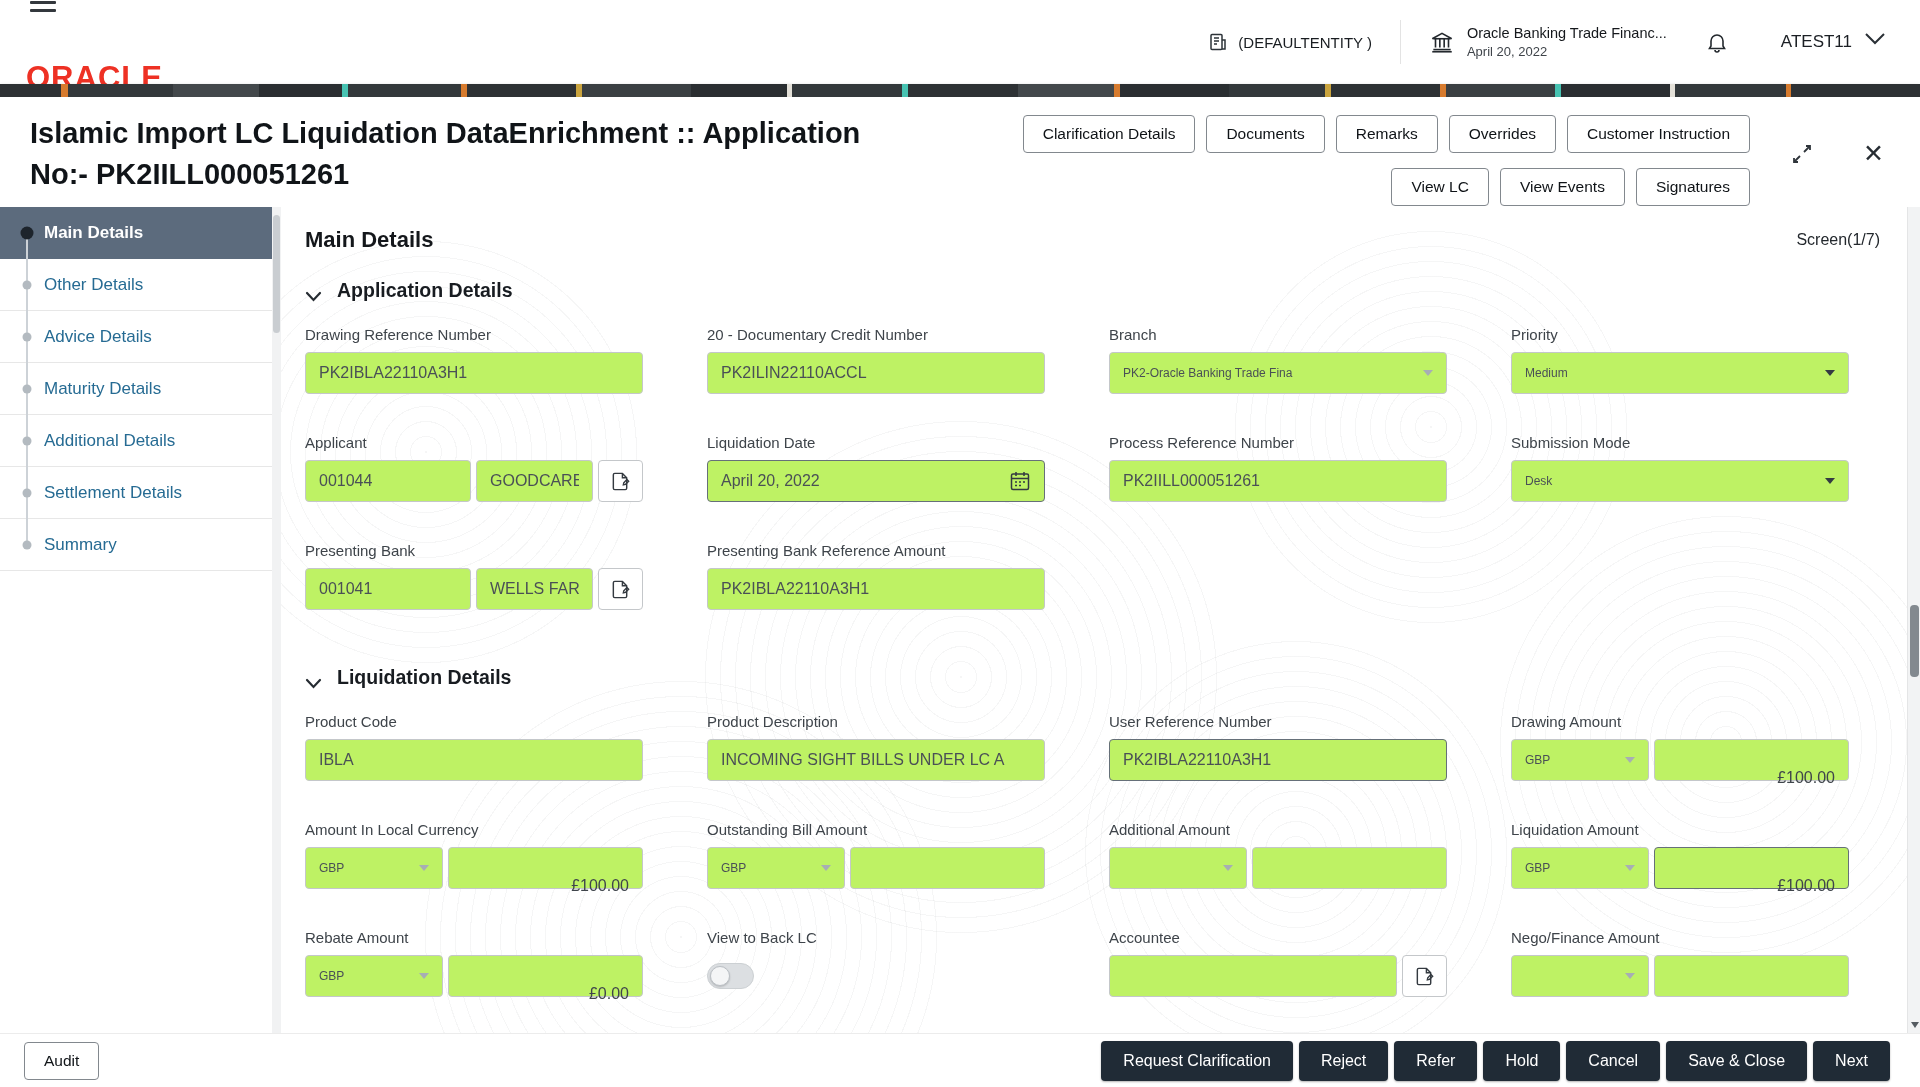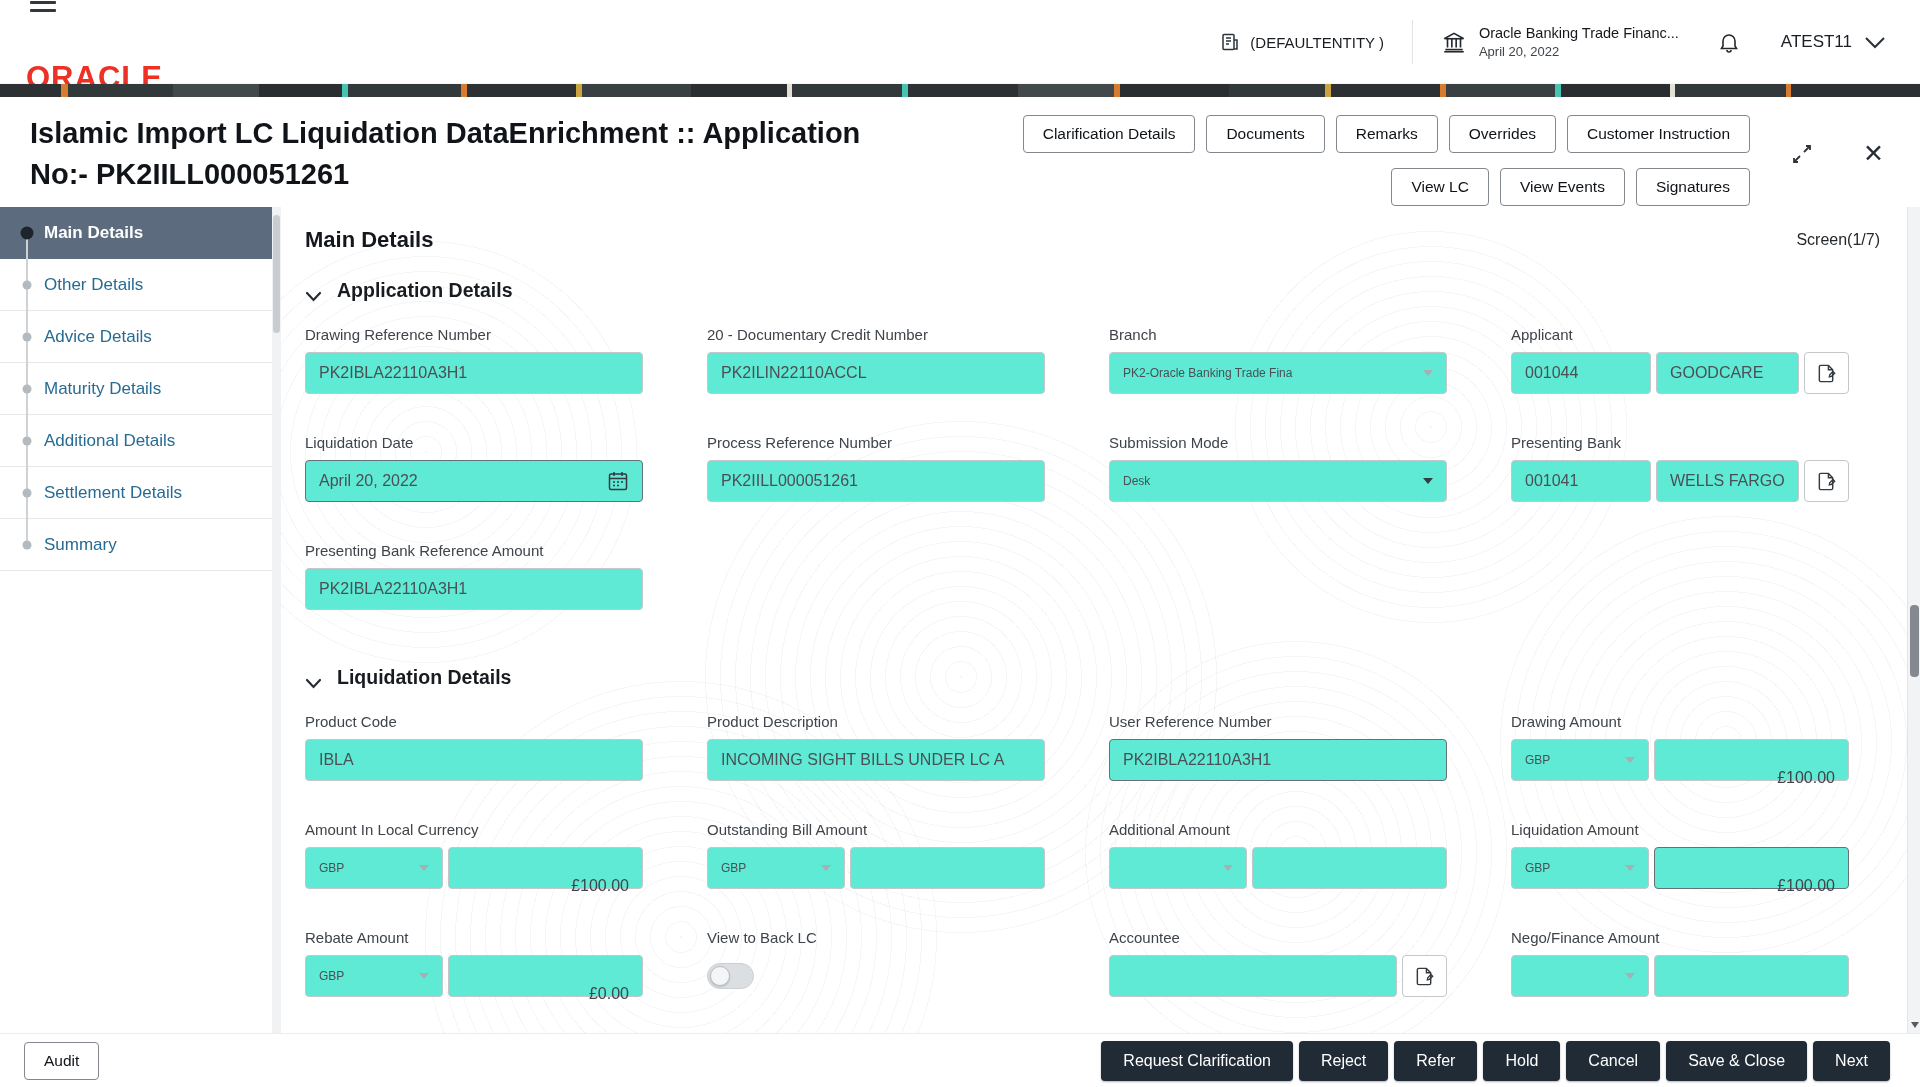--- a/index.html
+++ b/index.html
@@ -17,21 +17,21 @@
   .hamburger { display: flex; flex-direction: column; gap: 5px; background: none; border: none; padding: 4px; cursor: pointer; }
   .hamburger .bar { width: 26px; height: 3px; background: #33383d; border-radius: 1px; }
   .logo { font-size: 31px; font-weight: bold; letter-spacing: 1px; color: #ee3124; }
   .tb-right { display: flex; align-items: center; gap: 28px; }
   .entity { display: flex; align-items: center; gap: 10px; font-size: 15px; color: #191d21; cursor: pointer; }
   .vline { width: 1px; height: 44px; background: #e3e3e3; }
   .branch { display: flex; align-items: center; gap: 12px; cursor: pointer; }
   .branch-name { font-size: 14.5px; color: #15181c; }
   .branch-date { font-size: 13px; color: #3f444a; margin-top: 3px; }
   .bell { background: none; border: none; cursor: pointer; padding: 4px; margin-left: 6px; line-height: 0; }
-  .user { display: flex; align-items: center; gap: 12px; font-size: 17px; color: #1b1f24; cursor: pointer; margin-left: 8px; }
+  .user { display: flex; gap: 12px; font-size: 17px; color: #1b1f24; cursor: pointer; margin-left: 20px; }
 
   
   .deco-strip { height: 13px; flex: none; box-shadow: 0 2px 4px rgba(0,0,0,.28);
     background: linear-gradient(90deg,
       #2d3134 0%, #2d3134 3.2%, #d77b2e 3.2%, #d77b2e 3.55%, #33383b 3.55%, #33383b 9%,
       #43484b 9%, #43484b 13.5%, #2a2e31 13.5%, #2a2e31 17.8%, #47c3b2 17.8%, #47c3b2 18.1%,
       #33383b 18.1%, #33383b 24%, #d77b2e 24%, #d77b2e 24.3%, #2d3134 24.3%, #2d3134 30%,
       #caa43e 30%, #caa43e 30.3%, #3a3f42 30.3%, #3a3f42 36%, #2a2e31 36%, #2a2e31 41%,
       #e3e0d8 41%, #e3e0d8 41.25%, #33383b 41.25%, #33383b 47%, #47c3b2 47%, #47c3b2 47.3%,
       #2d3134 47.3%, #2d3134 53%, #43484b 53%, #43484b 58%, #d77b2e 58%, #d77b2e 58.35%,
@@ -71,29 +71,29 @@
   .content-head { display: flex; justify-content: space-between; align-items: center; position: relative; z-index: 1; }
   .content-head h2 { margin: 0; font-size: 22px; color: #14171b; }
   .screen-ind { font-size: 16px; color: #23282d; }
 
   .section { margin-top: 26px; position: relative; z-index: 1; }
   .section + .section { margin-top: 56px; }
   .section-head { display: flex; align-items: flex-end; gap: 15px; cursor: pointer; }
   .section-title { font-size: 19.5px; font-weight: bold; color: #181c21; }
   .fgrid { display: grid; grid-template-columns: repeat(4, 338px); column-gap: 64px; row-gap: 40px; margin-top: 24px; }
   .flabel { display: block; font-size: 15px; color: #3e444a; margin-bottom: 9px; white-space: nowrap; }
-  .ctl { height: 42px; border: 1px solid #c4c7ca; border-radius: 4px; background: #5eead4; display: flex; align-items: center; padding: 0 13px; }
+  .ctl { height: 42px; border: 1px solid #c4c7ca; border-radius: 4px; background: #bef264; display: flex; align-items: center; padding: 0 13px; }
   .ctl input { border: none; outline: none; width: 100%; font-size: 16px; color: #4a5056; font-family: inherit; background: transparent; padding: 0; }
   .emph { border-color: #667079; }
   .select { cursor: pointer; justify-content: space-between; gap: 8px; }
   .select .val { font-size: 12px; color: #4a5056; white-space: nowrap; overflow: hidden; flex: 1; }
   .tri { width: 0; height: 0; border-left: 5.5px solid transparent; border-right: 5.5px solid transparent; border-top: 6.5px solid #a7aeb4; flex: none; }
   .tri.dark { border-top-color: #343b42; }
   .split { display: flex; gap: 5px; }
-  .code-ctl { width: 140px; flex: none; }
+  .code-ctl { width: 166px; flex: none; }
   .name-ctl { flex: 1; min-width: 0; }
   .icon-btn { width: 45px; height: 42px; flex: none; display: flex; align-items: center; justify-content: center; border: 1px solid #c4c7ca; border-radius: 4px; background: #fff; cursor: pointer; }
   .amt-row { display: flex; gap: 5px; }
   .ccy { width: 138px; flex: none; }
   .amt { flex: 1; min-width: 0; }
   .amt input { text-align: right; color: #3f454b; margin-top: 35px; }
   .cal { margin-left: 8px; line-height: 0; cursor: pointer; }
   .ctl-plain { height: 42px; display: flex; align-items: center; }
   .toggle { width: 47px; height: 26px; border-radius: 14px; background: #dcdfe2; border: 1px solid #ccd0d3; position: relative; cursor: pointer; }
   .knob { position: absolute; top: 2px; left: 2px; width: 20px; height: 20px; border-radius: 50%; background: #f4f5f6; border: 1px solid #babfc4; box-shadow: 0 1px 2px rgba(0,0,0,.18); }
@@ -259,20 +259,27 @@
           </div>
 
           <div class="field">
             <span class="flabel">Branch</span>
             <div class="ctl select">
               <span class="val">PK2-Oracle Banking Trade Fina</span>
               <span class="tri"></span>
             </div>
           </div>
 
+          <div class="field">
+            <span class="flabel">Priority</span>
+            <div class="ctl select">
+              <span class="val">Medium</span>
+              <span class="tri dark"></span>
+            </div>
+          </div>
 
           <div class="field">
             <span class="flabel">Applicant</span>
             <div class="split">
               <div class="ctl code-ctl">
                 <input value="001044" style="">
               </div>
               <div class="ctl name-ctl">
                 <input value="GOODCARE" style="">
               </div>

